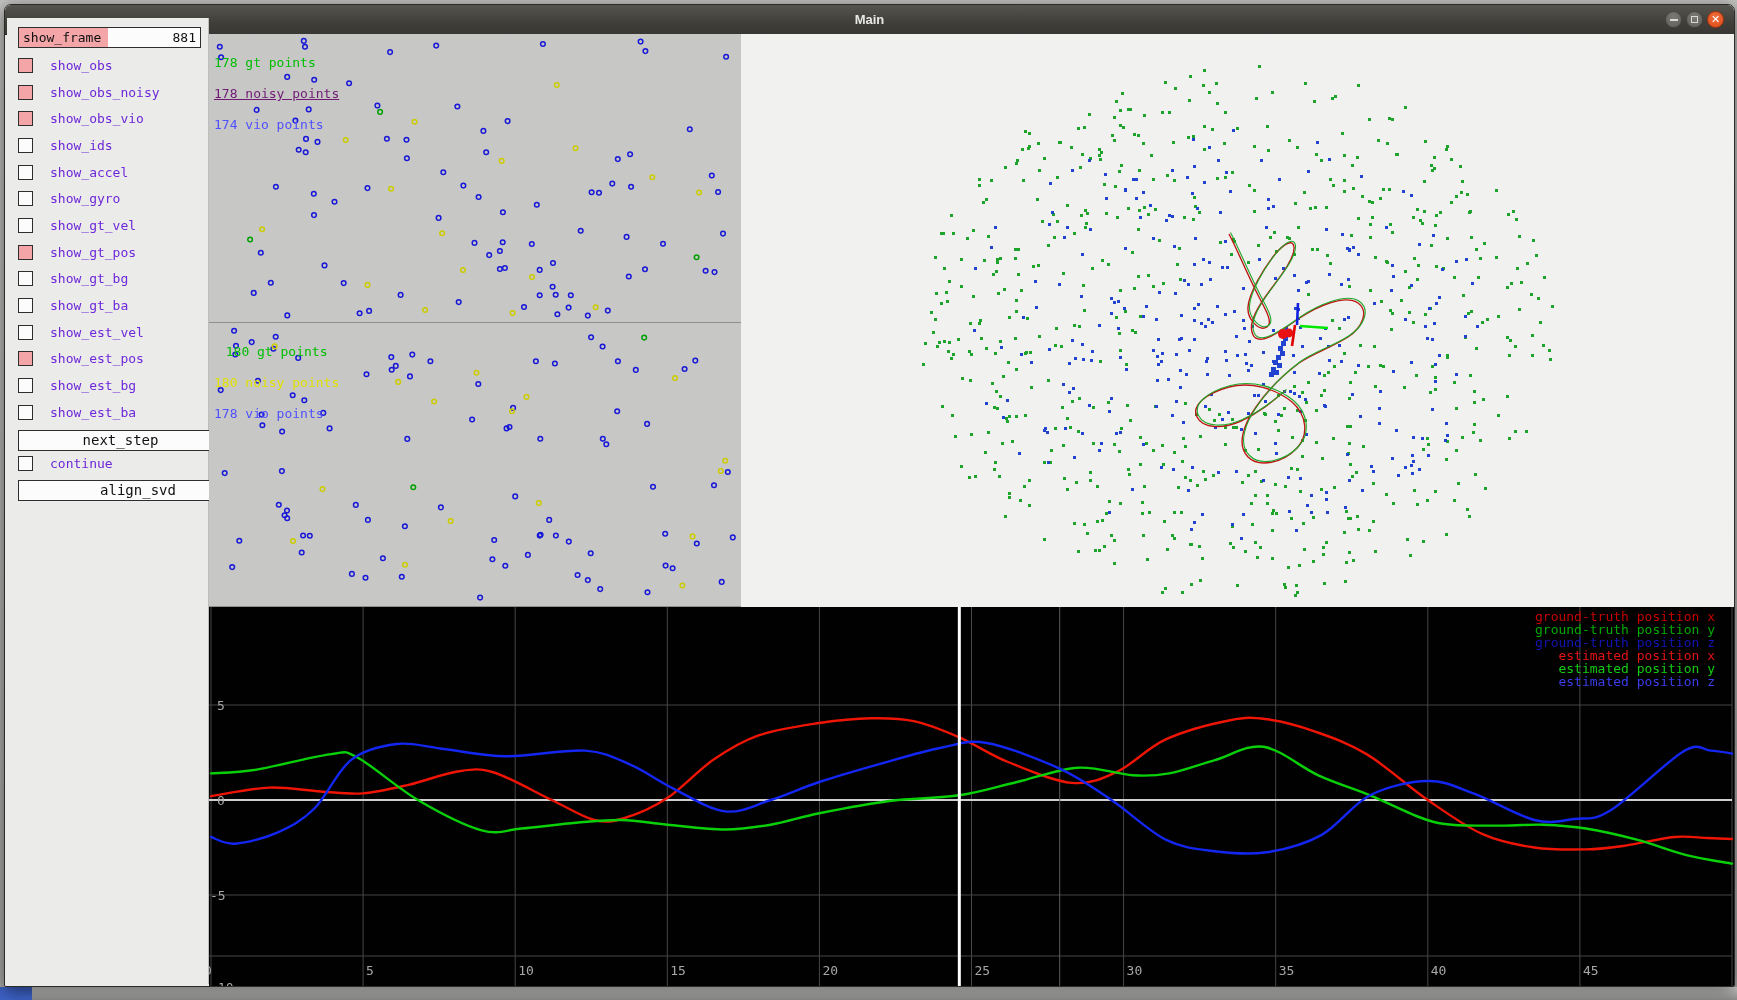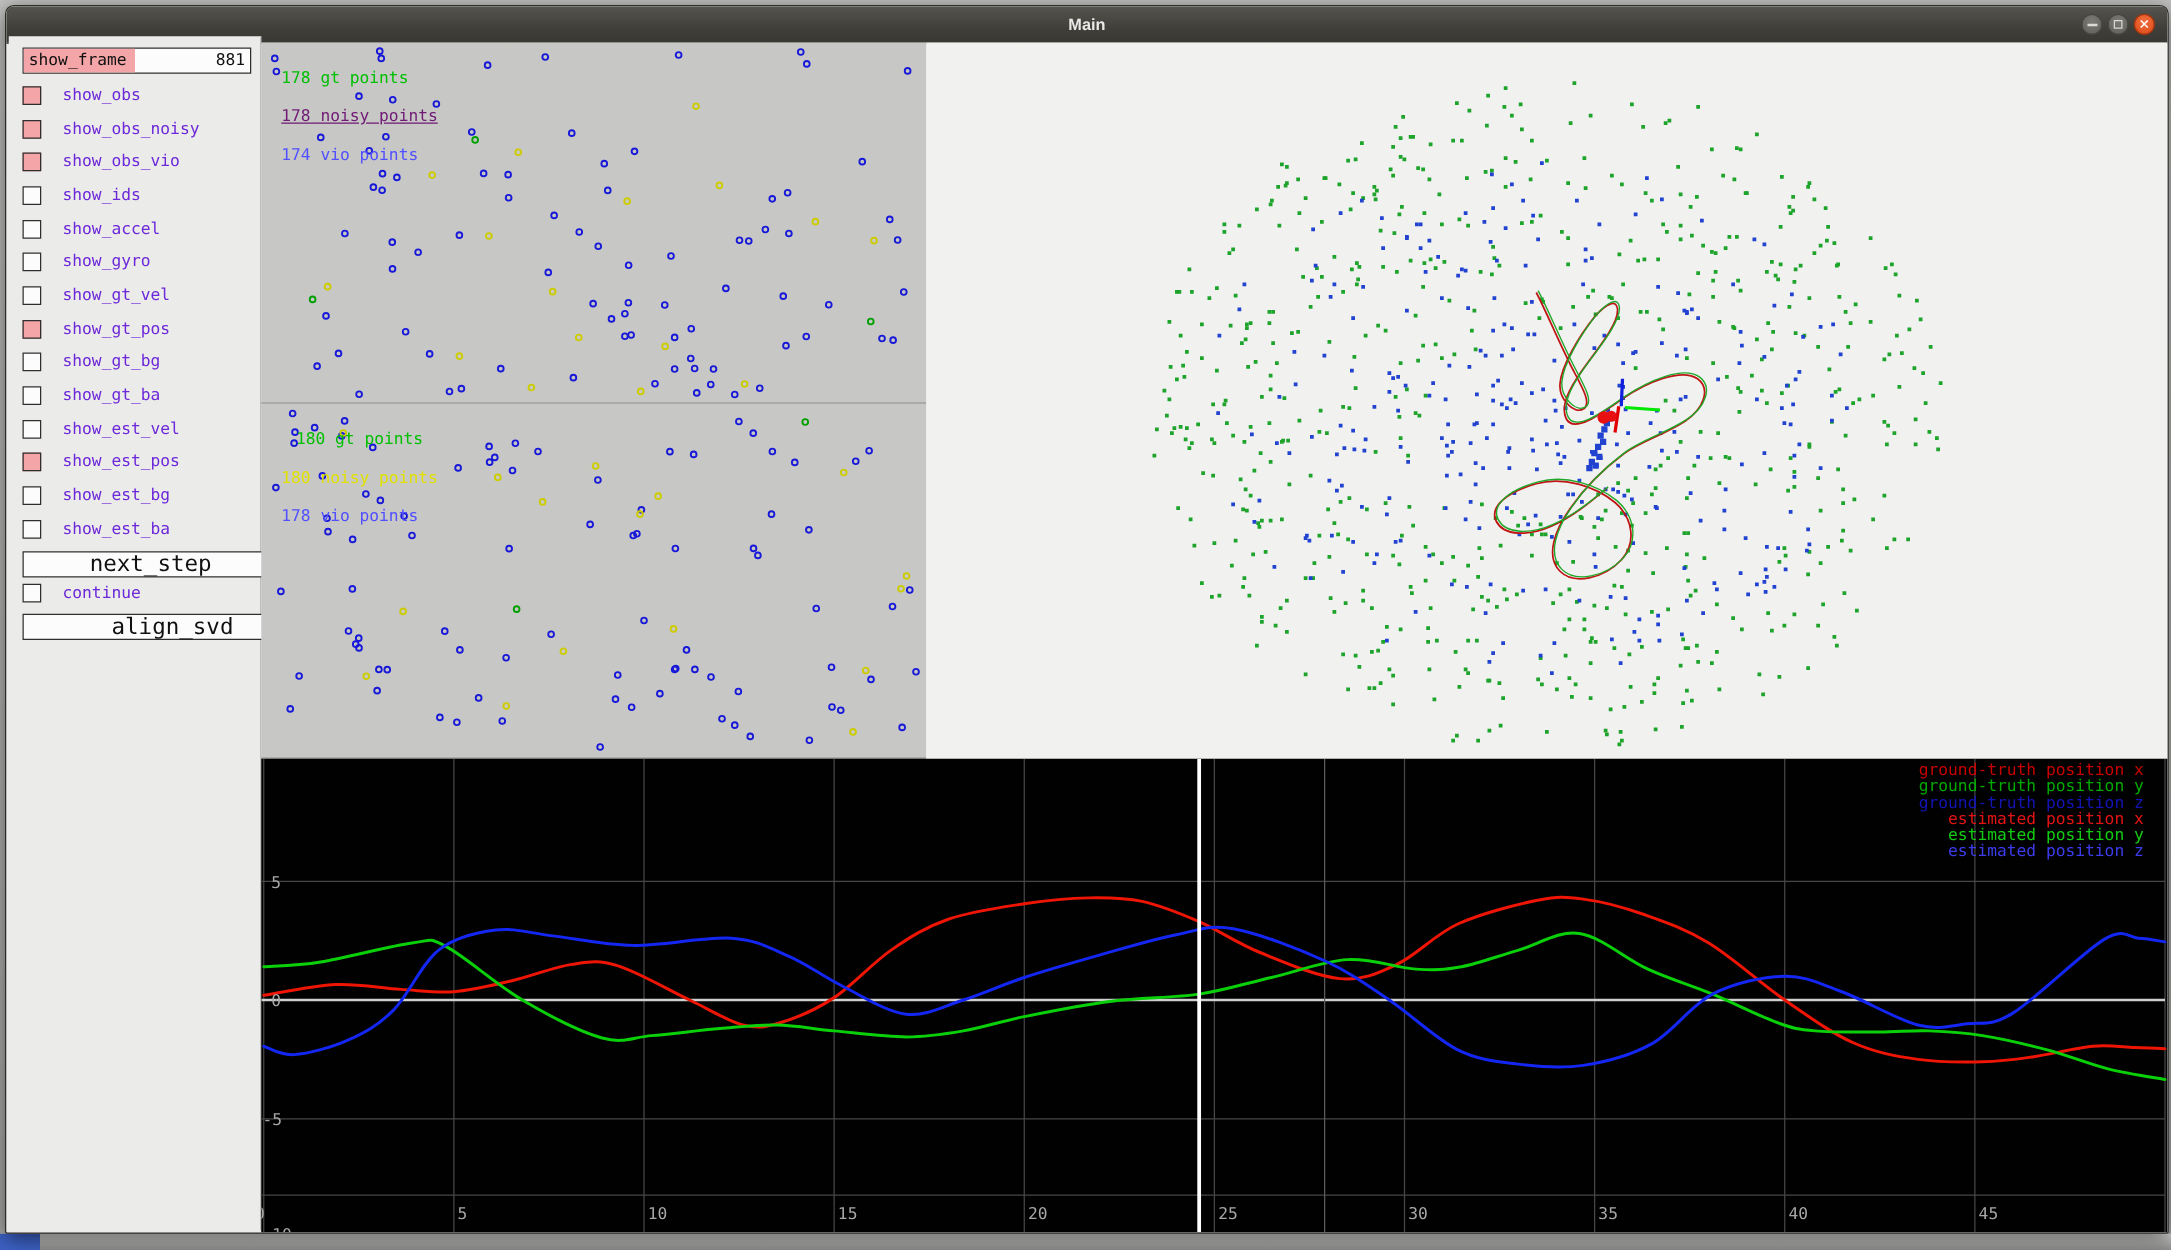--- a/index.html
+++ b/index.html
@@ -13,40 +13,40 @@
   .titlebar .title{position:absolute;inset:0;text-align:center;line-height:29px;color:#e8e8e6;
             font-family:"Liberation Sans",sans-serif;font-weight:bold;font-size:13px;}
   .winbtns{position:absolute;right:10px;top:6px;display:flex;gap:4px;}
   .winbtn{width:17px;height:17px;border-radius:50%;display:flex;align-items:center;justify-content:center;
           background:radial-gradient(circle at 50% 35%,#7b7a74,#5f5e58);border:1px solid #47463f;box-sizing:border-box;}
   .winbtn.close{background:radial-gradient(circle at 50% 35%,#f0703f,#dd4814);border-color:#a33410;}
   .g-min{width:8px;height:2px;background:#d9d9d6;}
   .g-max{width:7px;height:7px;border:1.5px solid #d9d9d6;box-sizing:border-box;}
   .g-x{color:#fff;font-size:11px;line-height:11px;font-family:"DejaVu Sans",sans-serif;}
   
-  .sidebar{position:absolute;left:2px;top:24px;width:202px;bottom:2px;background:#ebebe9;border-right:1px solid #bdbdbb;box-sizing:border-box;}
+  .sidebar{position:absolute;left:2px;top:13px;width:202px;bottom:2px;background:#ebebe9;border-right:1px solid #bdbdbb;box-sizing:border-box;}
   .widgets{padding:9px 0 0 11px;}
   .pslider{position:relative;width:183px;height:21px;border:1px solid #2e2e2e;background:#fcfcfc;box-sizing:border-box;margin-bottom:4px;}
   .pslider .fill{position:absolute;left:0;top:0;bottom:0;background:#f3a5a7;}
   .pslider .lab{position:absolute;left:4px;top:0;line-height:19px;font-size:13px;color:#101010;}
   .pslider .val{position:absolute;right:4px;top:0;line-height:19px;font-size:13px;color:#101010;}
   .prow{height:26.7px;display:flex;align-items:center;}
   .pcheck{width:15px;height:15px;border:1px solid #2e2e2e;background:#fcfcfc;box-sizing:border-box;flex:0 0 auto;}
   .pcheck.on{background:#f3a5a7;}
   .prow .lab{margin-left:17px;font-size:13px;color:#6d28d9;white-space:nowrap;}
   .pbtn{width:205px;height:21px;border:1px solid #2e2e2e;background:#fcfcfc;box-sizing:border-box;
-        text-align:center;line-height:19px;font-size:18px;color:#101010;}
+        text-align:center;line-height:19px;font-size:14px;color:#101010;}
   .pbtn.next{margin-top:4px;}
   .pbtn.align{margin-top:3px;padding-left:35px;}
   
   .camcol{position:absolute;left:204px;top:29px;width:532px;height:573px;}
   .camview{position:relative;width:532px;background:#c7c7c6;overflow:hidden;border-bottom:1px solid #8f8f8d;box-sizing:border-box;}
   .camview.v1{height:289px;}
   .camview.v2{height:284px;}
-  .cam-overlay{position:absolute;left:16px;top:3px;font-size:13px;line-height:10.4px;white-space:pre;}
+  .cam-overlay{position:absolute;left:5px;top:3px;font-size:13px;line-height:10.4px;white-space:pre;}
   .cam-overlay div{height:10.4px;}
   .camsvg{position:absolute;inset:0;}
   
   .view3d{position:absolute;left:736px;top:29px;width:993px;height:573px;background:#f1f1f0;overflow:hidden;}
   
   .plot{position:absolute;left:204px;top:602px;width:1525px;height:379px;background:#010101;overflow:hidden;}
   .legend{position:absolute;right:19px;top:4px;text-align:right;font-size:13px;line-height:12.9px;white-space:pre;}
 </style>
 </head>
 <body>

